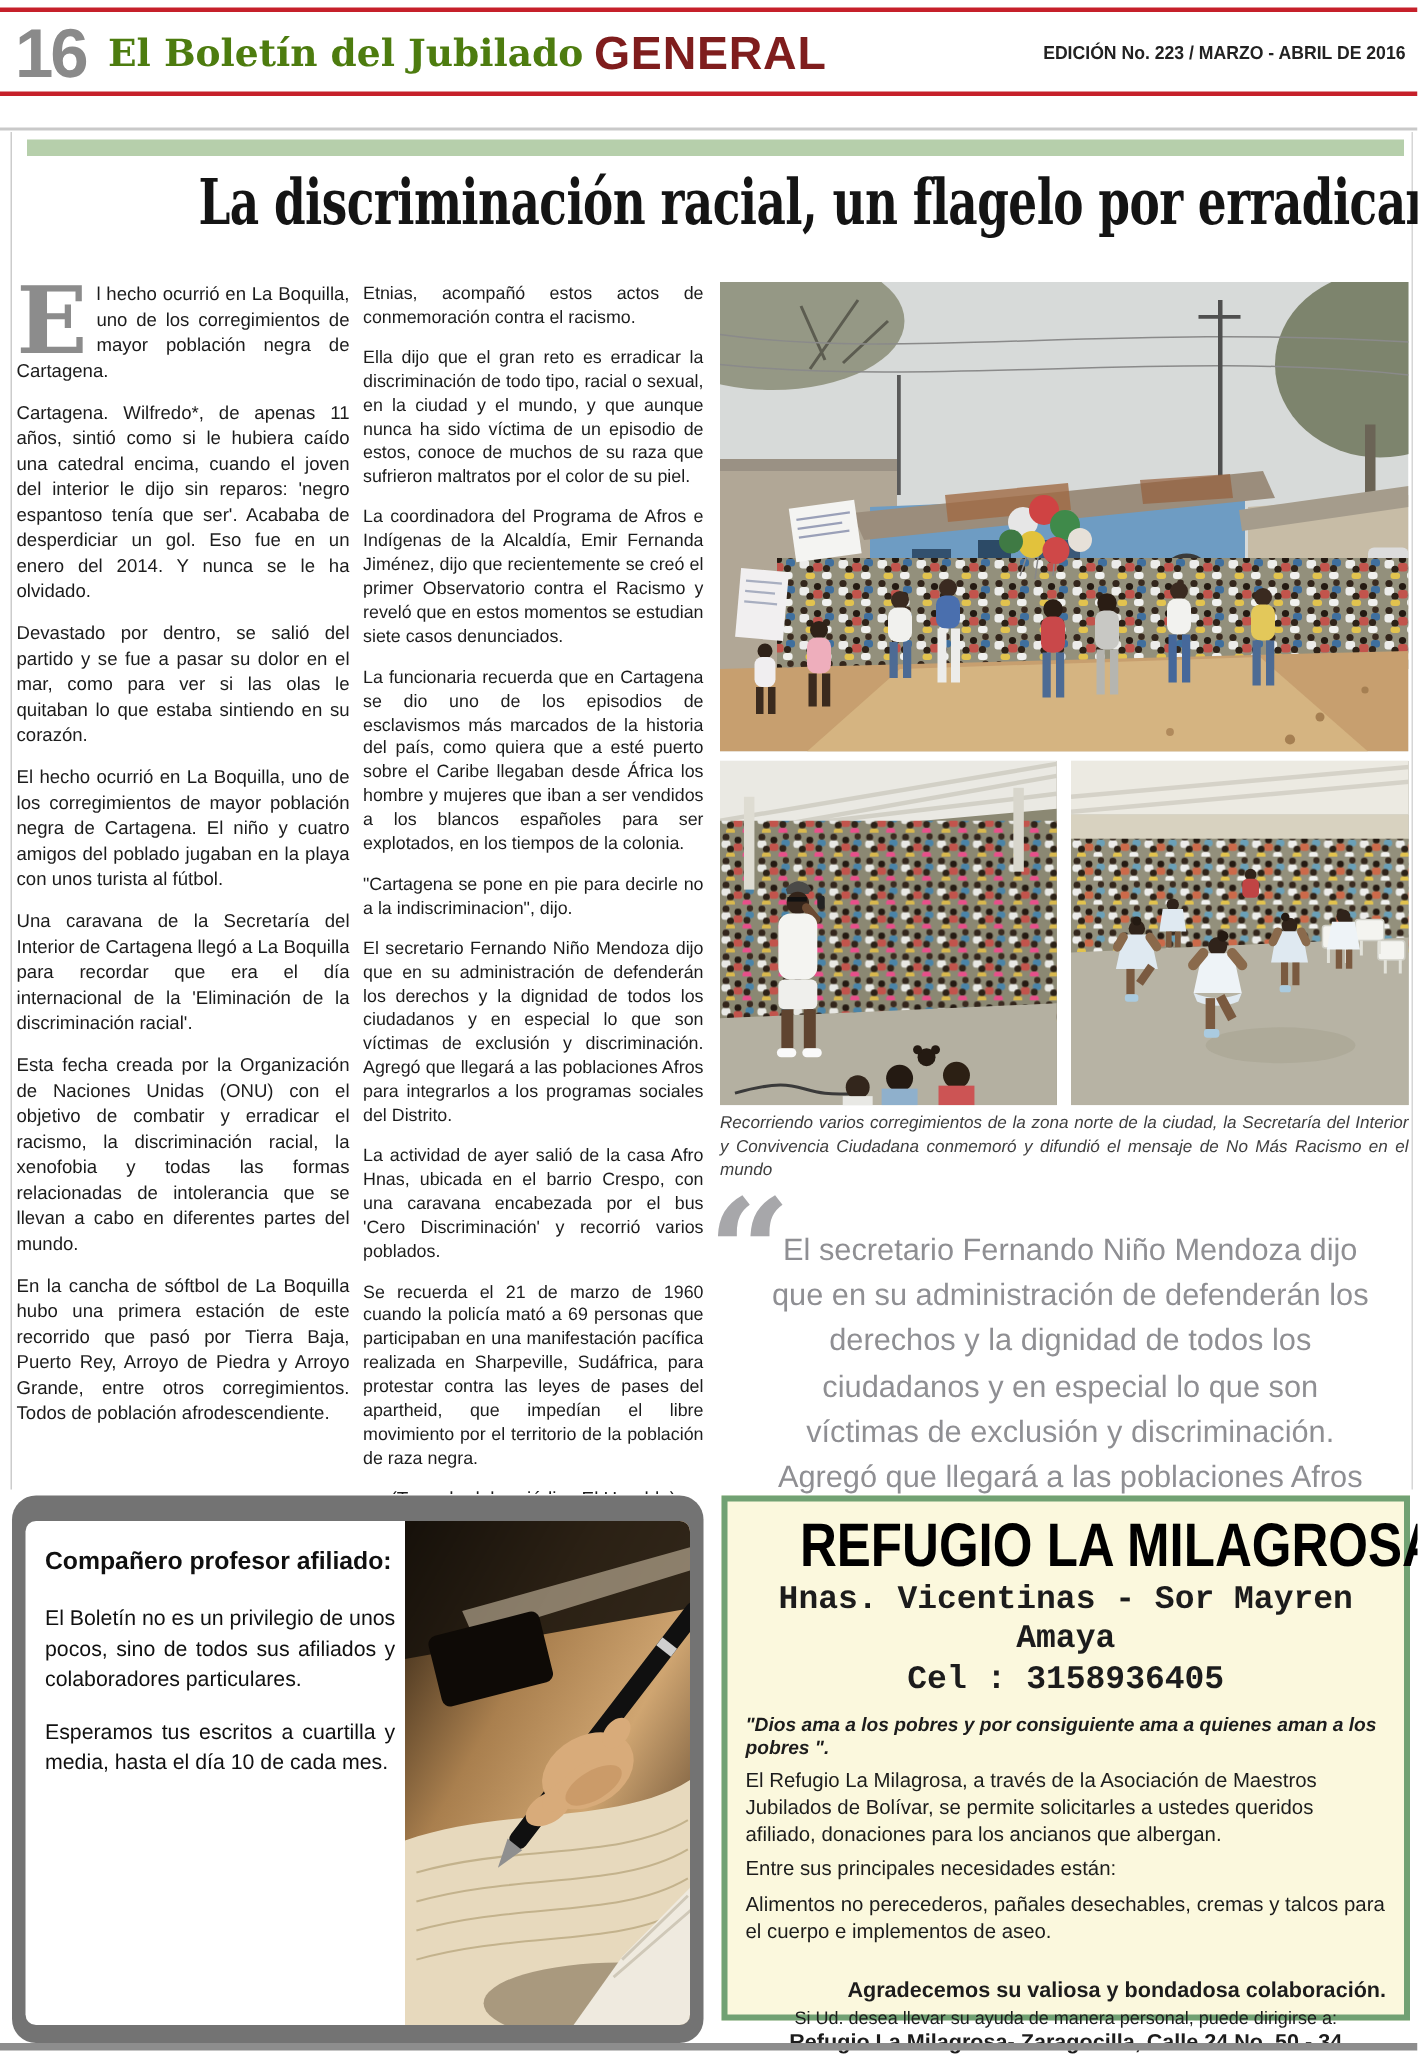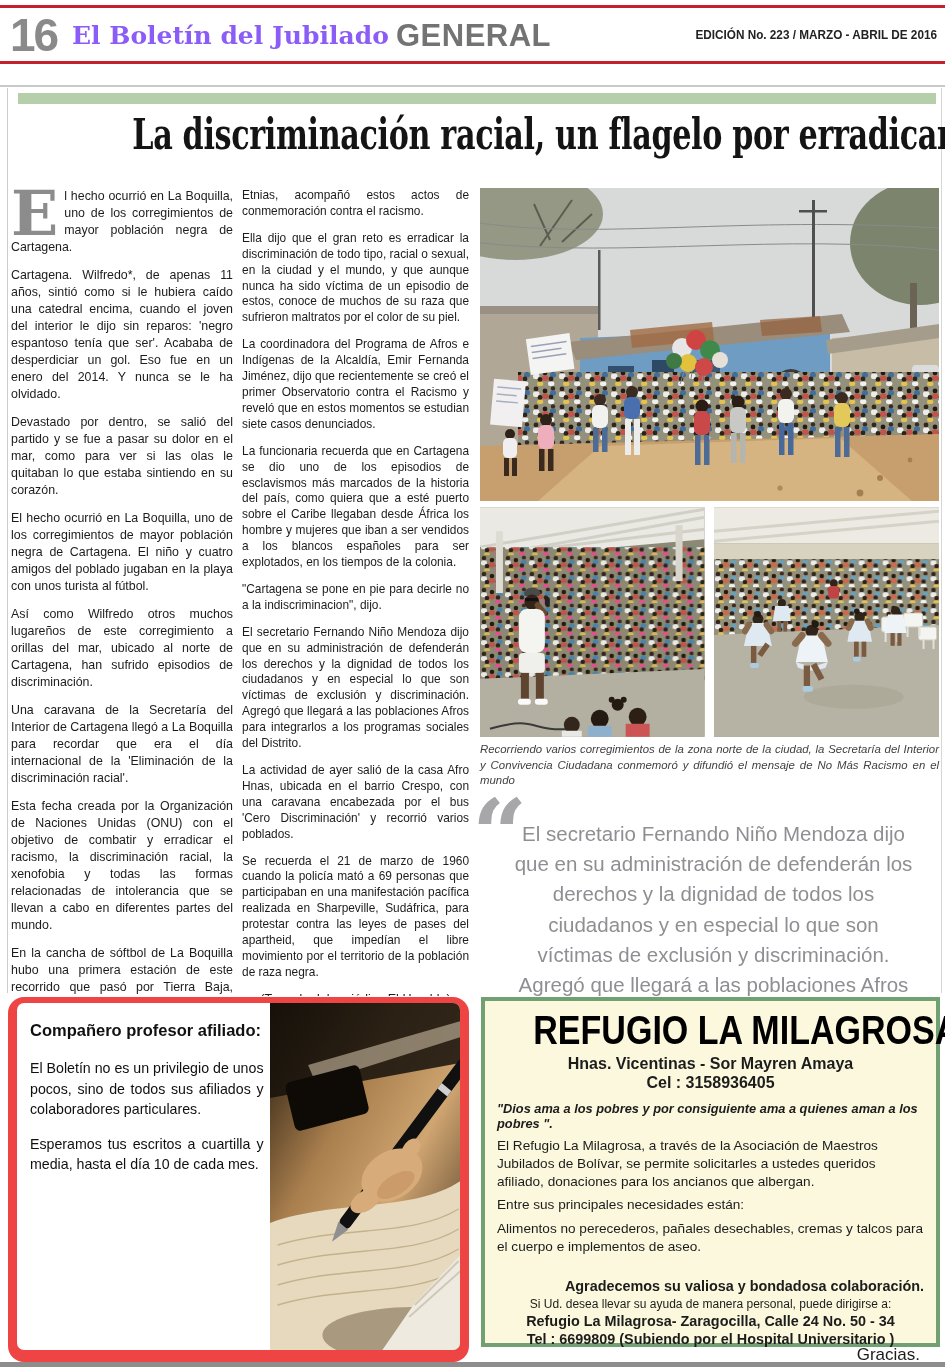--- a/index.html
+++ b/index.html
@@ -9,22 +9,22 @@
     font-family:"Liberation Sans", sans-serif; color:#1c1c1c;
   }
   
   .rule-red { position:absolute; left:0; right:0; height:3px; background:#c6202a; }
   .rule-top { top:5px; }
   .rule-mid { top:61px; }
   .rule-thin { position:absolute; left:0; right:0; top:85px; height:2px; background:#c9c9c9; }
   .green-bar { position:absolute; left:18px; right:9px; top:93px; height:11px; background:#b6cfab; }
   .header-row { position:absolute; left:10px; right:8px; top:12px; height:46px; }
   .page-number { position:absolute; left:0; top:-4px; font-size:46px; font-weight:bold; color:#8a8a8a; letter-spacing:-2px; }
-  .masthead { position:absolute; left:62px; top:9px; font-family:"DejaVu Serif", serif; font-weight:bold; font-size:25px; color:#8b5cf6; }
-  .section-title { position:absolute; left:50%; top:6px; transform:translateX(-50%); font-size:31px; font-weight:800; letter-spacing:.5px; color:#737373; }
+  .masthead { position:absolute; left:62px; top:9px; font-family:"DejaVu Serif", serif; font-weight:bold; font-size:25px; color:#4d7c0f; }
+  .section-title { position:absolute; left:50%; top:6px; transform:translateX(-50%); font-size:31px; font-weight:800; letter-spacing:.5px; color:#7f1d1d; }
   .edition { position:absolute; right:0; top:16px; font-size:12.5px; font-weight:bold; color:#222; transform:scaleX(.94); transform-origin:100% 50%; white-space:nowrap; }
   
   .headline { position:absolute; left:0; right:0; top:110px; text-align:center;
     font-family:"DejaVu Serif", serif; font-weight:bold; font-size:42px; letter-spacing:-.5px; color:#141414;
     white-space:nowrap; transform:scaleX(.72); transform-origin:50% 50%; }
   .left-rule  { position:absolute; left:7px;  top:88px; width:1px; height:905px; background:#cccccc; }
   .right-rule { position:absolute; right:3px; top:88px; width:1px; height:905px; background:#d6d6d6; }
   
   .content { position:absolute; left:11px; top:188px; width:928px; display:flex; gap:9px; }
   .col { text-align:justify; }
@@ -38,33 +38,33 @@
   .photo { display:block; }
   .photo-row { display:flex; gap:9px; margin-top:6px; }
   .caption { margin-top:5px; font-style:italic; font-size:11.4px; line-height:1.38; color:#3f3f3f; text-align:justify; }
   .pullquote { position:relative; margin-top:30px; padding:0 26px 0 34px; text-align:center;
     font-size:20.5px; line-height:1.47; color:#8f8f93; }
   .pq-mark { position:absolute; font-family:"DejaVu Serif", serif; font-weight:bold; font-size:96px; color:#a7a7aa; line-height:0; }
   .pq-open  { left:-8px; top:16px; }
   .pq-close { right:-6px; bottom:-36px; }
   
   .editor-box { position:absolute; left:8px; top:997px; width:461px; height:365px;
-    background:#ef4444; border-radius:16px; padding:6px 9px 12px 9px; }
+    background:#737373; border-radius:16px; padding:17px 9px 12px 9px; }
   .editor-inner { background:#fff; width:100%; height:100%; border-radius:7px; overflow:hidden; display:flex; }
   .editor-text { width:57%; padding:16px 6px 8px 13px; font-size:14.2px; line-height:1.45; text-align:justify; color:#101010; }
   .editor-title { font-weight:bold; font-size:16.5px; margin-bottom:15px; text-align:left; }
   .editor-text p { margin-bottom:14px; }
   .editor-photo { flex:1; }
   .editor-photo svg { width:100%; height:100%; display:block; }
   
   .ad-box { position:absolute; left:481px; top:997px; width:459px; height:350px;
     background:#fbf8dd; border:4px solid #71a173; padding:4px 12px 6px; }
   .ad-title { text-align:center; font-weight:bold; font-size:41px; letter-spacing:0; color:#000;
     white-space:nowrap; transform:scaleX(.83); transform-origin:50% 50%; margin-top:2px; }
-  .ad-sub, .ad-cel { text-align:center; font-weight:bold; font-size:16px; line-height:1.2; }
+  .ad-sub, .ad-cel { text-align:center; font-weight:bold; font-size:22px; line-height:1.2;font-family:Liberation Mono, monospace; }
   .ad-quote { font-weight:bold; font-style:italic; font-size:12.8px; margin-top:9px; }
   .ad-body p { font-size:13.6px; line-height:1.3; margin-top:6px; text-align:left; }
   .ad-thanks { text-align:right; font-weight:bold; font-size:14.4px; margin-top:23px; }
   .ad-dir { text-align:center; font-size:12px; margin-top:3px; }
   .ad-addr, .ad-tel { text-align:center; font-weight:bold; font-size:14.4px; margin-top:2px; }
   .ad-gracias { text-align:right; font-size:17px; padding-right:4px; margin-top:-2px; }
   .bottom-strip { position:absolute; left:0; right:0; top:1362px; height:5px; background:#8d8d8d; }
 </style>
 </head>
 <body>
@@ -84,21 +84,20 @@
 
 <h1 class="headline">La discriminación racial, un flagelo por erradicar de Cartagena</h1>
 
 <div class="content">
 
   <div class="col col-1">
     <p><span class="dropcap">E</span><span>l hecho ocurrió en La Boquilla, uno de los corregimientos de mayor población negra de Cartagena.</span></p>
     <p>Cartagena. Wilfredo*, de apenas 11 años, sintió como si le hubiera caído una catedral encima, cuando el joven del interior le dijo sin reparos: 'negro espantoso tenía que ser'. Acababa de desperdiciar un gol. Eso fue en un enero del 2014. Y nunca se le ha olvidado.</p>
     <p>Devastado por dentro, se salió del partido y se fue a pasar su dolor en el mar, como para ver si las olas le quitaban lo que estaba sintiendo en su corazón.</p>
     <p>El hecho ocurrió en La Boquilla, uno de los corregimientos de mayor población negra de Cartagena. El niño y cuatro amigos del poblado jugaban en la playa con unos turista al fútbol.</p>
-    <p>Así como Wilfredo otros muchos lugareños de este corregimiento a orillas del mar, ubicado al norte de Cartagena, han sufrido episodios de discriminación.</p>
     <p>Una caravana de la Secretaría del Interior de Cartagena llegó a La Boquilla para recordar que era el día internacional de la 'Eliminación de la discriminación racial'.</p>
     <p>Esta fecha creada por la Organización de Naciones Unidas (ONU) con el objetivo de combatir y erradicar el racismo, la discriminación racial, la xenofobia y todas las formas relacionadas de intolerancia que se llevan a cabo en diferentes partes del mundo.</p>
     <p>En la cancha de sóftbol de La Boquilla hubo una primera estación de este recorrido que pasó por Tierra Baja, Puerto Rey, Arroyo de Piedra y Arroyo Grande, entre otros corregimientos. Todos de población afrodescendiente.</p>
 
   </div>
 
   <div class="col col-2">
     <p>Etnias, acompañó estos actos de conmemoración contra el racismo.</p>
     <p>Ella dijo que el gran reto es erradicar la discriminación de todo tipo, racial o sexual, en la ciudad y el mundo, y que aunque nunca ha sido víctima de un episodio de estos, conoce de muchos de su raza que sufrieron maltratos por el color de su piel.</p>
     <p>La coordinadora del Programa de Afros e Indígenas de la Alcaldía, Emir Fernanda Jiménez, dijo que recientemente se creó el primer Observatorio contra el Racismo y reveló que en estos momentos se estudian siete casos denunciados.</p>

